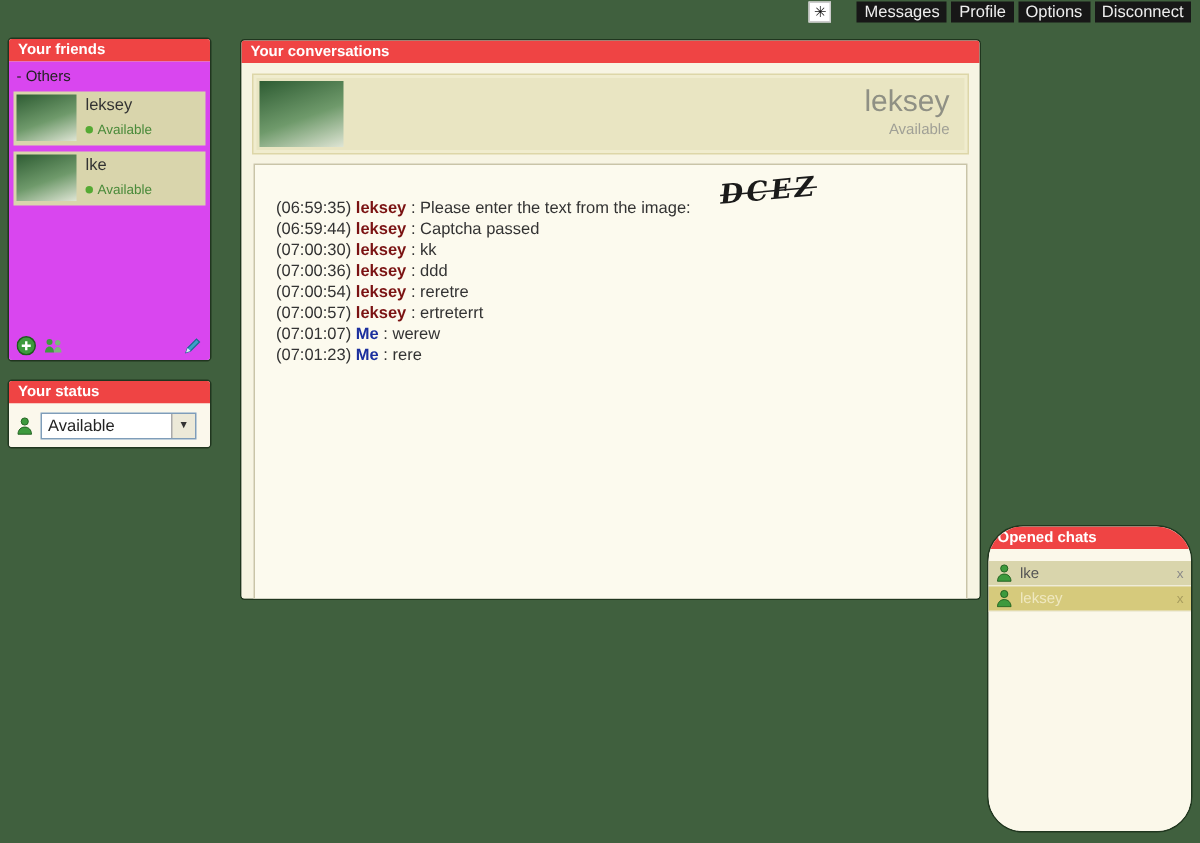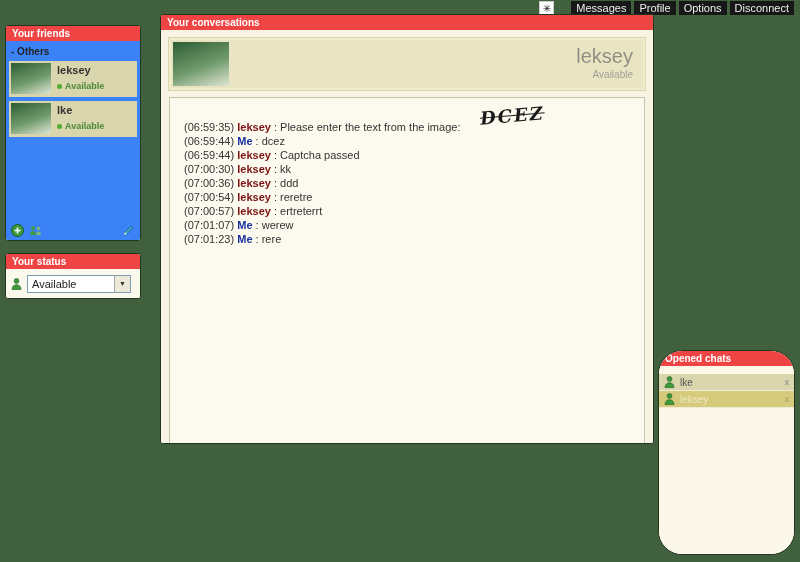--- a/index.html
+++ b/index.html
@@ -22,42 +22,42 @@
     line-height:14px; cursor:pointer; white-space:nowrap;
   }
 
   
   .panel { position:absolute; background:#f9f6e8; border:1px solid #20361f; border-radius:3px; overflow:hidden; }
   .panel-header { background:#ef4444; color:#ffffff; font-size:10px; padding:2px 6px; height:15px; line-height:11px;font-weight:bold; }
   .panel-body { position:relative; height:calc(100% - 15px); background:#fbf8ec; }
 
   
   #friends-panel { left:5px; top:25px; width:136px; height:216px; }
-  #friends-panel .panel-body { padding:3px 3px 20px 3px; background:#3b82f6;font-weight:bold; }
+  #friends-panel .panel-body { padding:3px 3px 20px 3px; background:#d946ef; }
   .group-label { font-size:10px; color:#222; padding:2px 2px 4px 2px; }
   .friend { background:#d9d5ac; height:36px; margin-bottom:4px; padding:2px; display:flex; cursor:pointer; }
   .friend .avatar { width:40px; height:31px; background:linear-gradient(160deg,#2e5c33 0%,#6f9a6b 55%,#dfe5d5 100%); }
   .fmeta { margin-left:6px; padding-top:1px; }
   .fname { font-size:11px; color:#333333; }
   .fstatus { font-size:9px; color:#4a8a3a; margin-top:5px; display:flex; align-items:center; gap:3px; }
   .dot { width:5px; height:5px; border-radius:50%; background:#55aa33; display:inline-block; }
   .friends-toolbar { position:absolute; bottom:3px; left:5px; right:5px; display:flex; align-items:center; gap:5px; }
   .friends-toolbar .spacer { flex:1; }
   .icon-btn { width:13px; height:13px; display:inline-block; cursor:pointer; }
   .icon-btn svg { width:13px; height:13px; display:block; }
 
   
   #status-panel { left:5px; top:253px; width:136px; height:46px; }
   #status-panel .panel-body { display:flex; align-items:center; gap:5px; padding:0 5px; }
   .status-select { width:104px; height:18px; background:#ffffff; border:1px solid #7f9db9; display:flex; align-items:center; cursor:pointer; }
   .status-select .val { flex:1; padding-left:4px; font-size:11px; color:#222222; }
   .status-select .arrow { width:16px; height:16px; background:#ece9d8; border-left:1px solid #aaaaaa; text-align:center; font-size:7px; line-height:16px; color:#333333; }
 
   
-  #conversations-panel { left:160px; top:14px; width:494px; height:430px; }
+  #conversations-panel { left:160px; top:26px; width:494px; height:374px; }
   #conversations-panel .panel-body { padding:8px; background:#f7f4e3; }
   .contact-header { height:52px; background:#e9e5c2; border:2px solid #f0ecce; outline:1px solid #ddd6a8; display:flex; padding:2px; }
   .contact-avatar { width:56px; height:44px; background:linear-gradient(160deg,#2e5c33 0%,#6f9a6b 55%,#dfe5d5 100%); }
   .contact-info { flex:1; text-align:right; padding:3px 8px 0 0; }
   .contact-name { font-size:20px; color:#8f9084; line-height:22px; }
   .contact-status { font-size:10px; color:#a0a096; margin-top:2px; }
 
   .chat-area { margin-top:7px; height:374px; background:#fcfaee; border:1px solid #c9c4a8; padding:22px 10px 10px 14px; overflow:hidden; }
   .msg { font-size:11px; line-height:14px; color:#333333; white-space:nowrap; }
   .msg .time { color:#333333; }
@@ -191,28 +191,20 @@
 
         <div class="msg them">
           <span class="time">(06:59:35)</span>
           <span> </span>
           <span class="sender">leksey</span>
           <span class="sep"> : </span>
           <span class="text">Please enter the text from the image:</span>
           <span class="captcha">DCEZ</span>
         </div>
 
-        <div class="msg me">
-          <span class="time">(06:59:44)</span>
-          <span> </span>
-          <span class="sender">Me</span>
-          <span class="sep"> : </span>
-          <span class="text">dcez</span>
-          
-        </div>
 
         <div class="msg them">
           <span class="time">(06:59:44)</span>
           <span> </span>
           <span class="sender">leksey</span>
           <span class="sep"> : </span>
           <span class="text">Captcha passed</span>
           
         </div>
 

